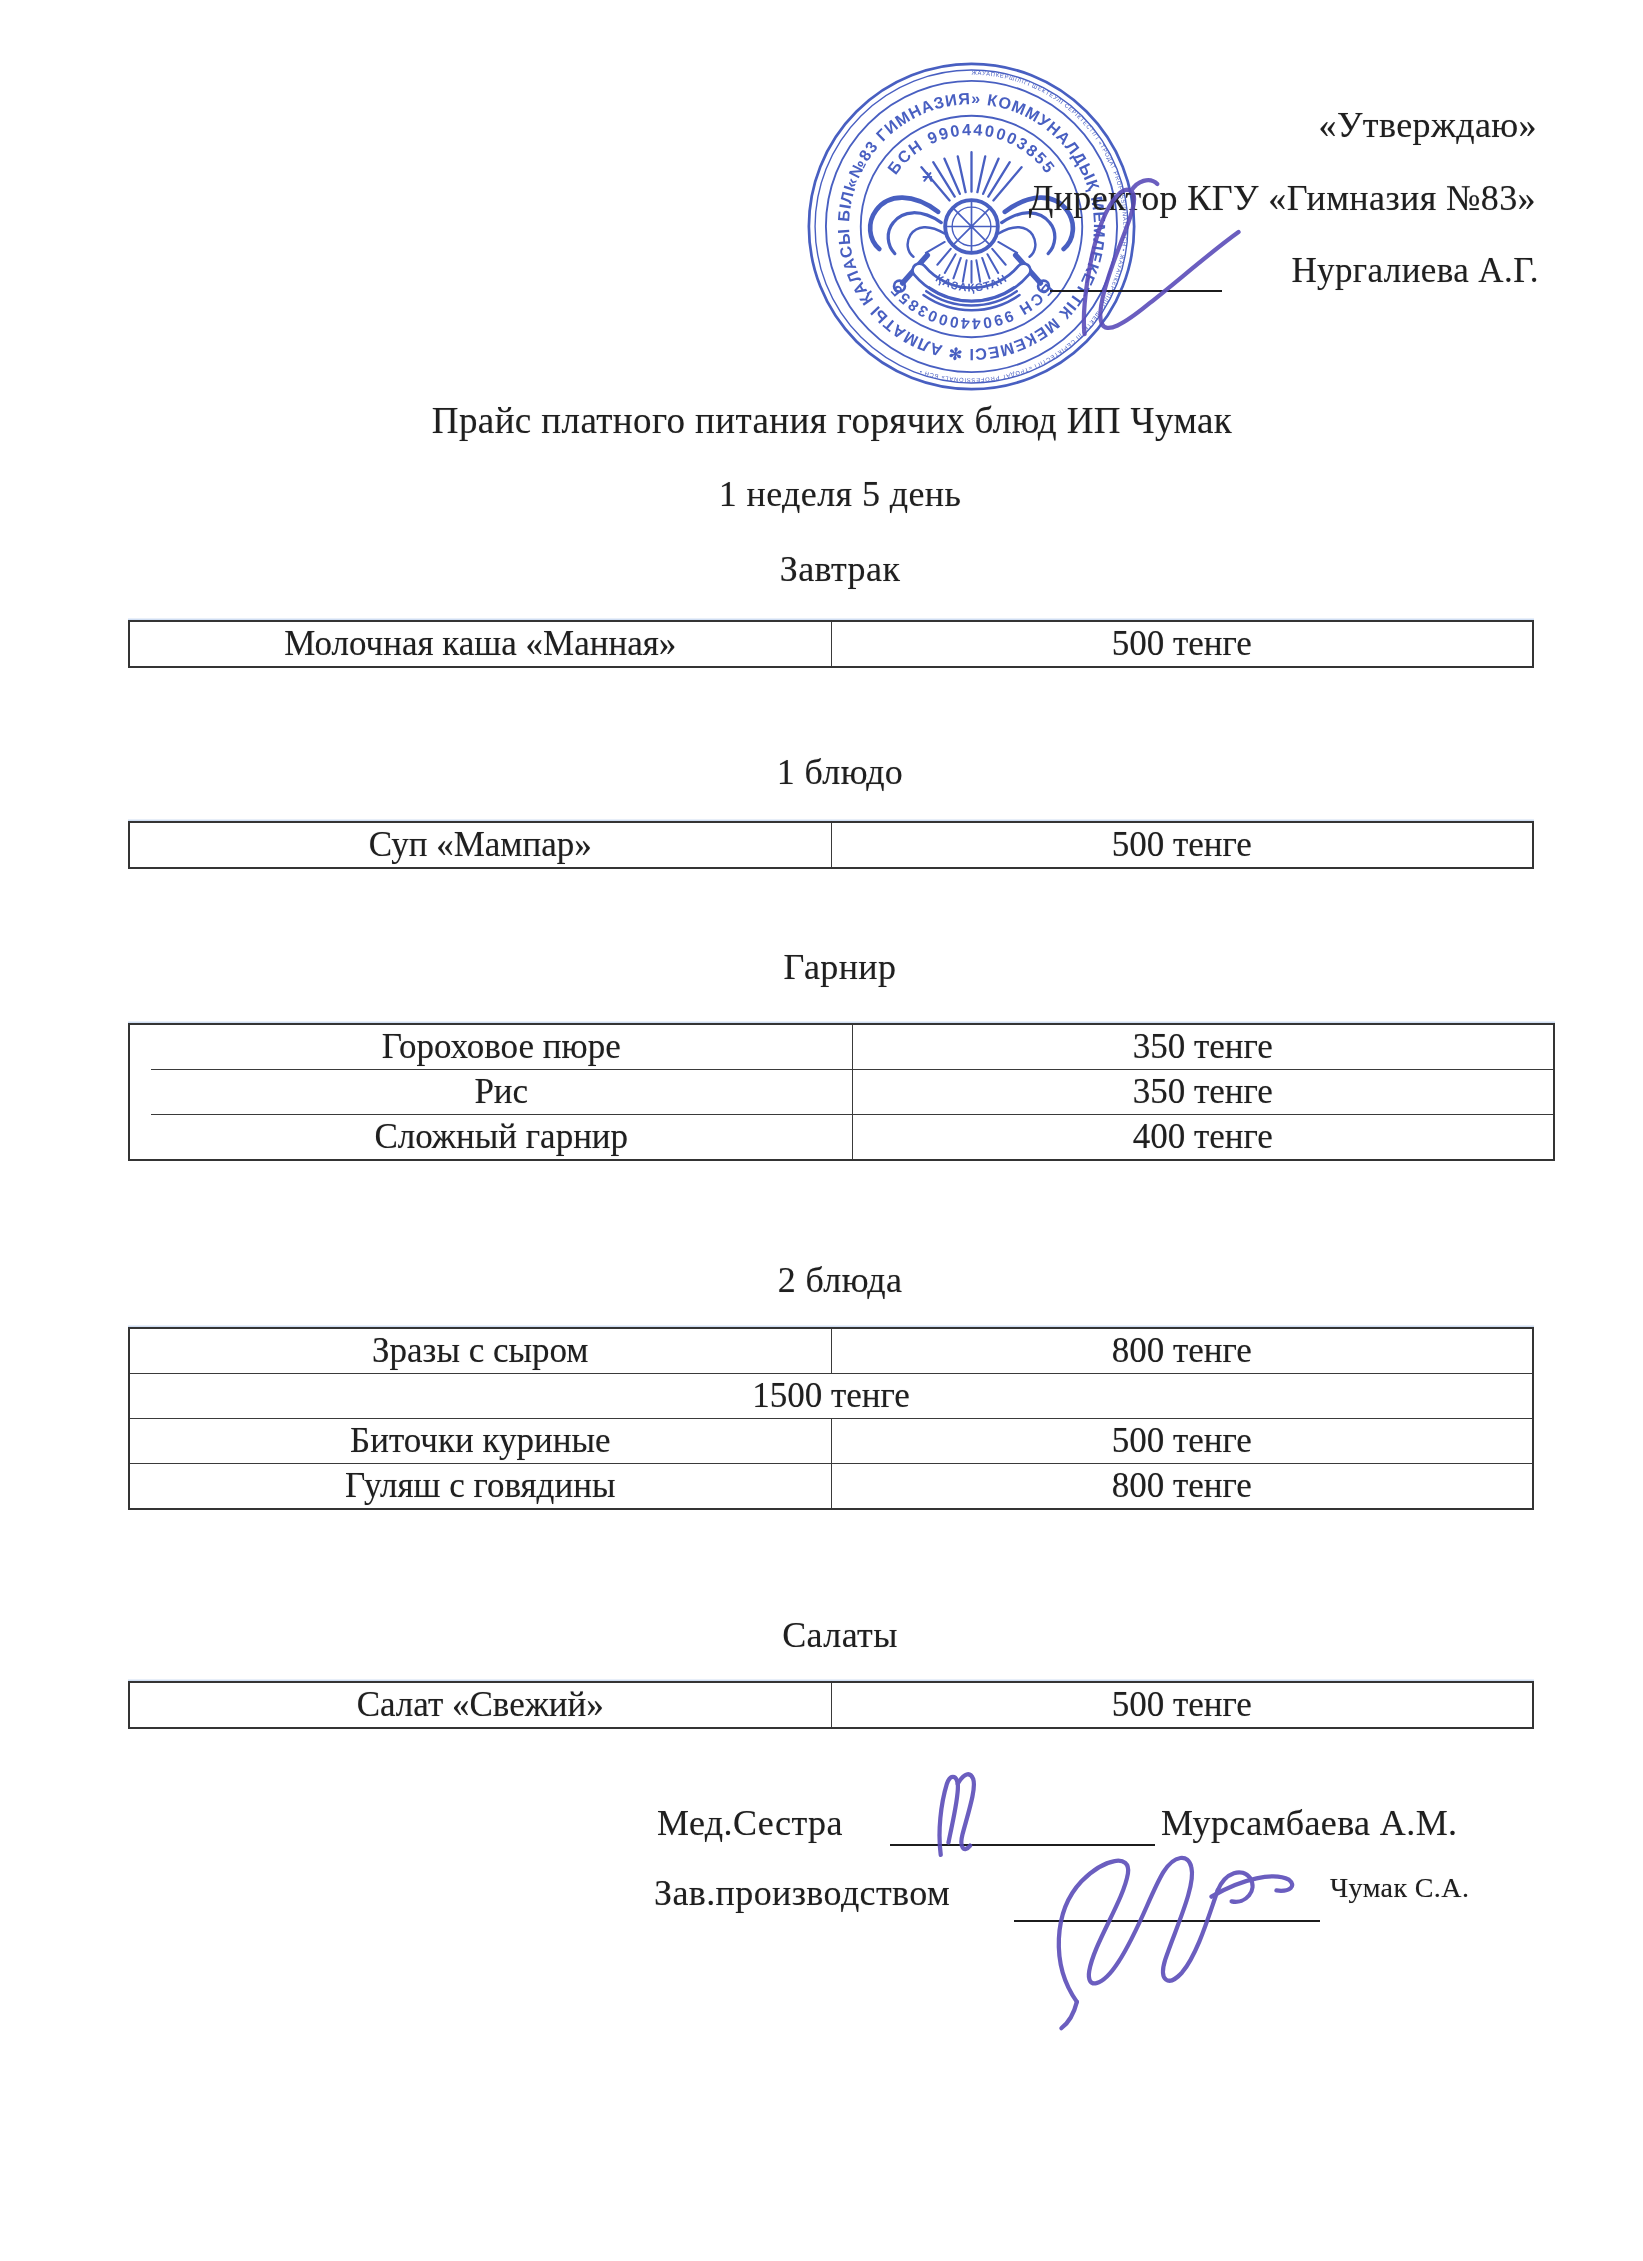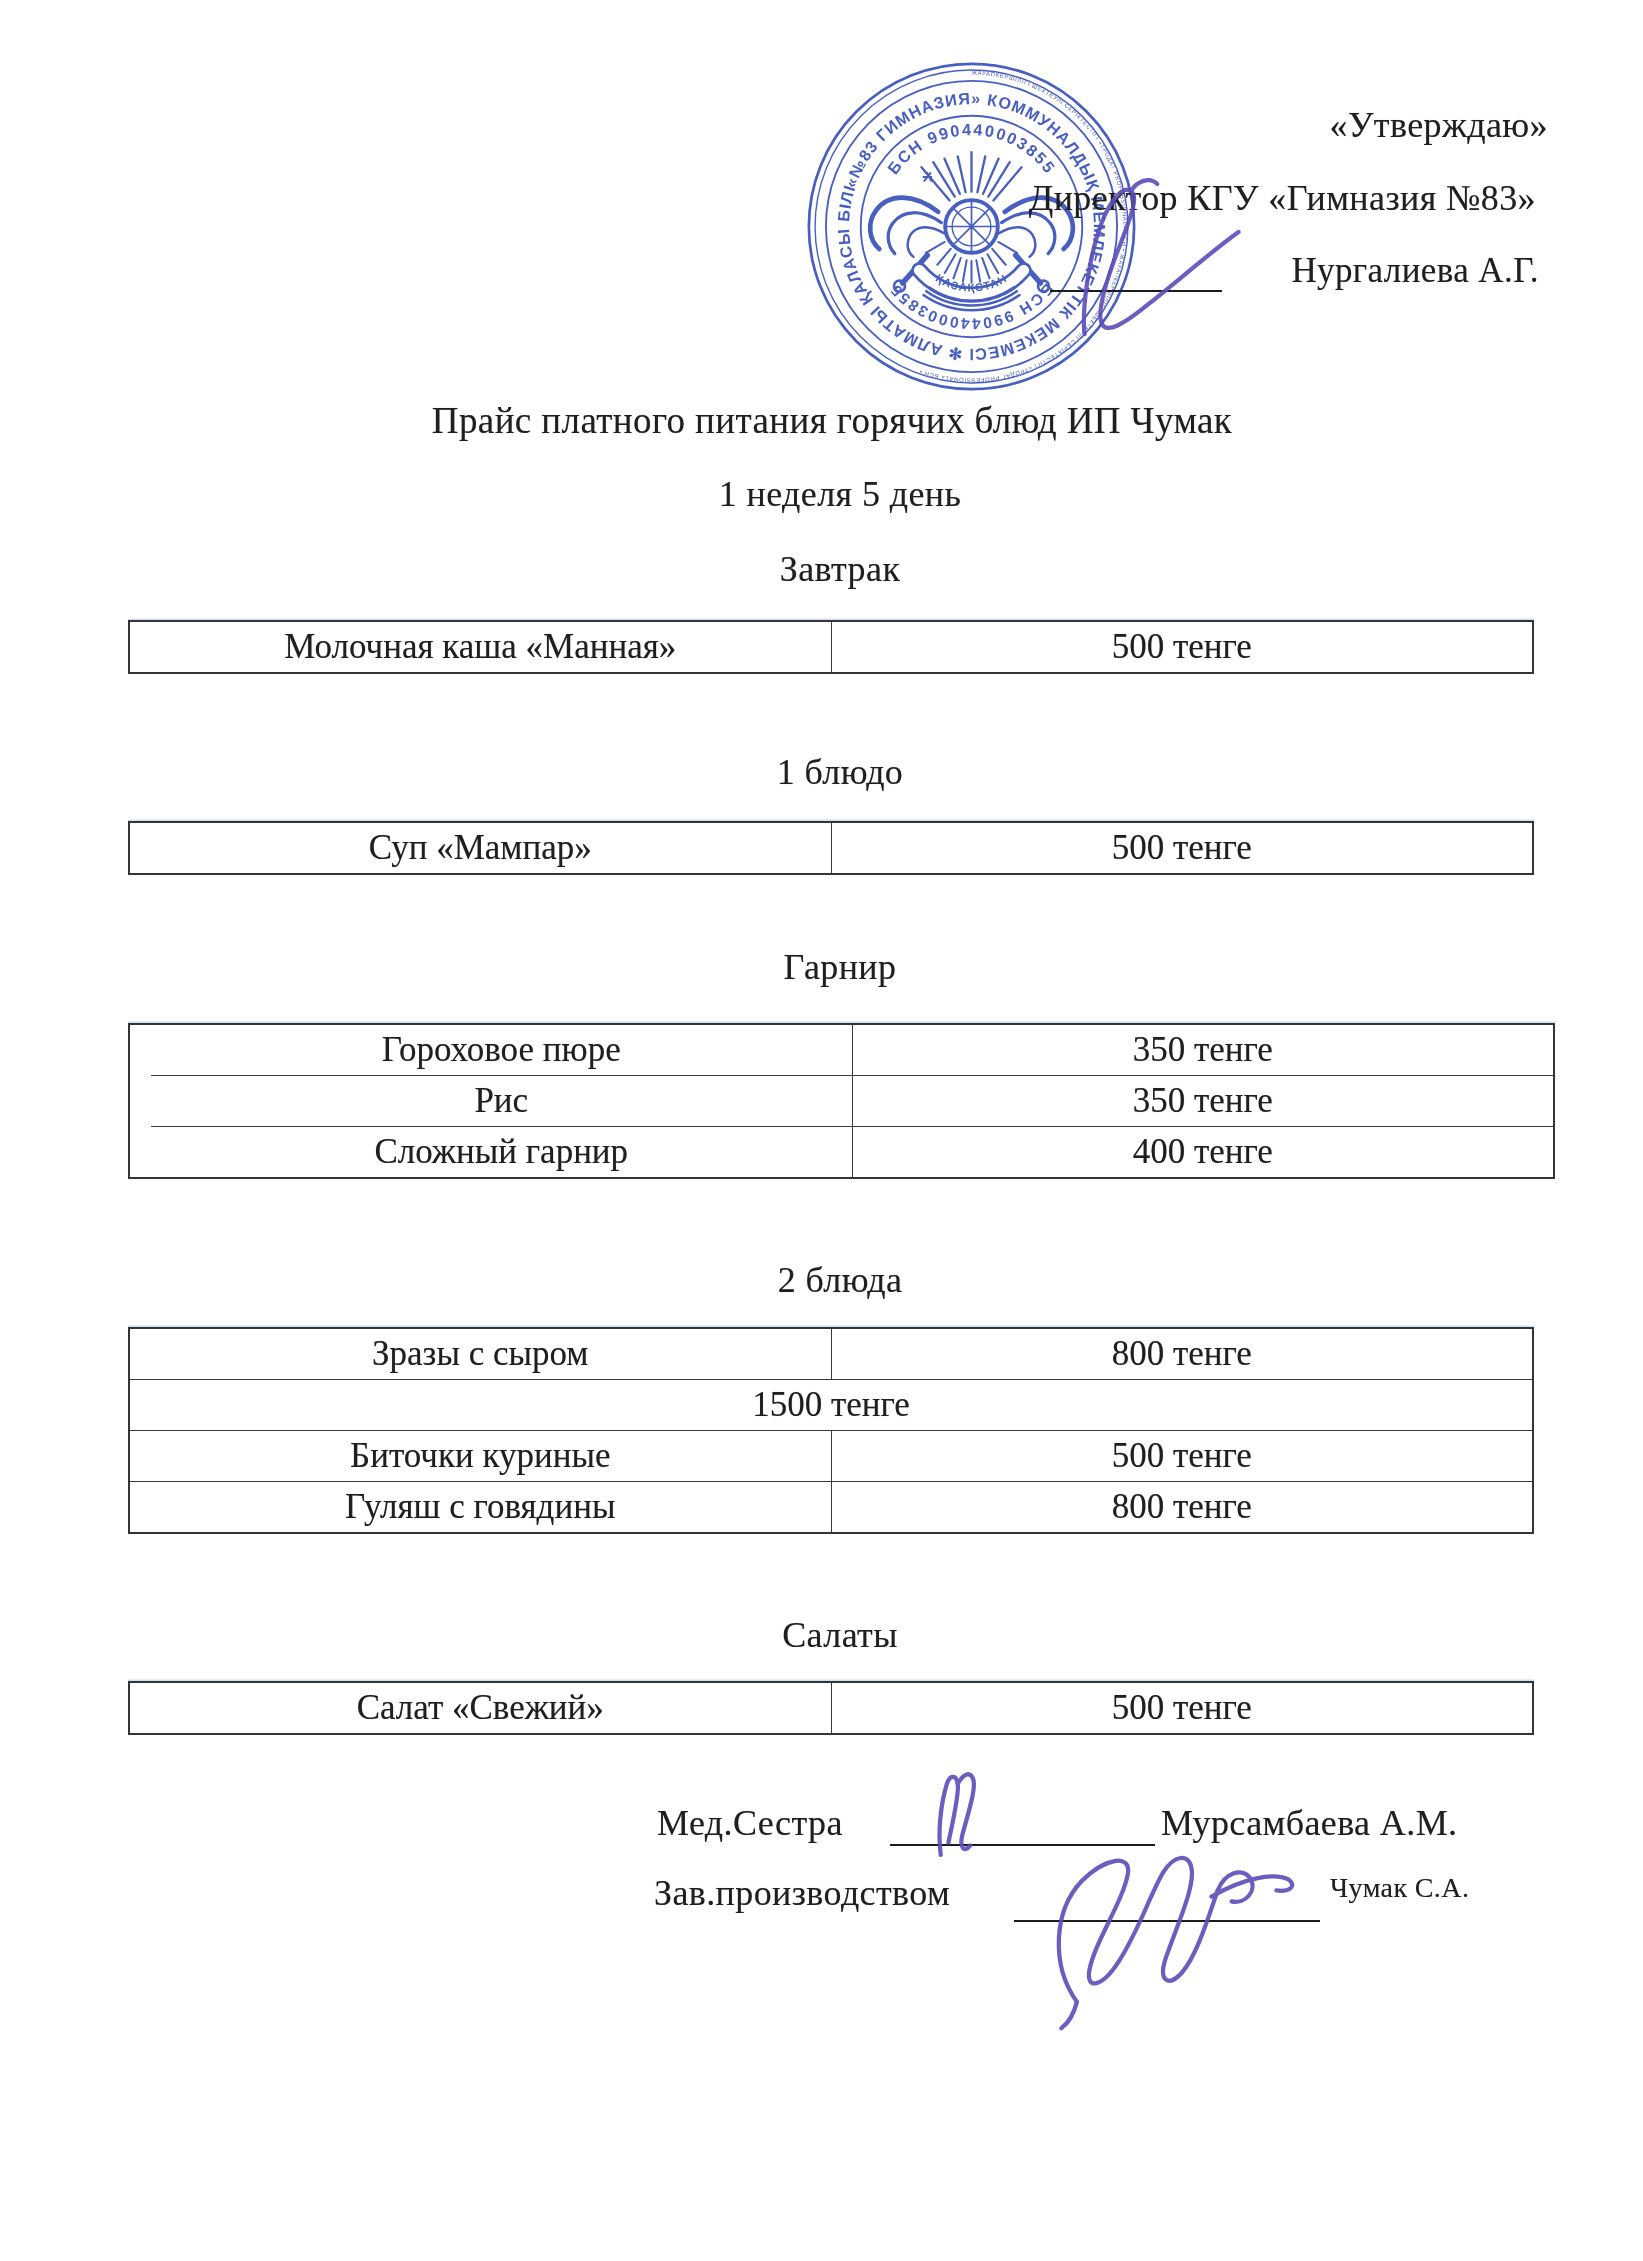--- a/index.html
+++ b/index.html
@@ -3,21 +3,21 @@
 <meta charset="utf-8">
 <style>
   html,body{margin:0;padding:0;background:#ffffff;}
   .page{position:relative;width:1644px;height:2261px;background:#ffffff;overflow:hidden;
         font-family:"Liberation Serif", serif;color:#1f1f1f;}
   .abs{position:absolute;}
   .txt{white-space:nowrap;letter-spacing:0.4px;text-shadow:0 0 0.8px rgba(40,40,40,.45);}
   .heading{left:136px;width:1408px;text-align:center;font-size:36px;}
   .doc-title{left:128px;width:1408px;text-align:center;font-size:37px;}
   .ptable{left:128px;width:1402px;border:2.3px solid #343434;box-shadow:0 -1.5px 0 rgba(120,160,220,.35);}
-  .prow{display:flex;height:50px;border-top:1.5px solid #3a3a3a;}
+  .prow{display:flex;height:44px;border-top:1.5px solid #3a3a3a;}
   .prow:first-child{border-top:none;}
   .pcell{flex:1;display:flex;align-items:center;justify-content:center;font-size:35px;
          text-shadow:0 0 0.8px rgba(40,40,40,.45);}
   .pcell.item{border-right:1.5px solid #3a3a3a;}
   .rule{position:absolute;height:2.3px;background:#1c1c1c;}
   .stamp-svg{position:absolute;left:805px;top:60px;width:333px;height:333px;opacity:.93;filter:blur(0.2px);}
   .ink-svg{position:absolute;left:0;top:0;width:1644px;height:2261px;pointer-events:none;}
 </style>
 </head>
 <body>
@@ -94,21 +94,21 @@
         <path d="M 159.9 293.6 A 96 96 0 0 0 270.1 293.6"></path>
         <path d="M 156.5 298.5 A 102 102 0 0 0 273.5 298.5"></path>
         <path d="M 153 303.5 A 108 108 0 0 0 277 303.5"></path>
       </g>
     </g>
     <text font-family="Liberation Sans, sans-serif" font-size="14.5" font-weight="bold" letter-spacing="1.5" text-anchor="middle" fill="#3b53bd">
       <textPath href="#bannerPath" startOffset="50%">ҚАЗАҚСТАН</textPath>
     </text>
   </svg>
 
-  <div class="abs txt" style="top:104px;right:96px;font-size:36px;">«Утверждаю»</div>
+  <div class="abs txt" style="top:104px;right:107px;font-size:36px;">«Утверждаю»</div>
   <div class="abs txt" style="top:177px;right:108px;font-size:36px;">Директор КГУ «Гимназия №83»</div>
   <div class="abs txt" style="top:251px;right:105px;font-size:35px;">Нургалиева А.Г.</div>
   <div class="rule" style="left:1050px;top:290px;width:172px;"></div>
 
   <div class="abs txt doc-title" style="top:399px;">Прайс платного питания горячих блюд ИП Чумак</div>
   <div class="abs txt heading" style="top:473px;">1 неделя 5 день</div>
 
   <div class="abs txt heading" style="top:548px;">Завтрак</div>
   <div class="abs ptable" style="top:620px;">
     <div class="prow">

